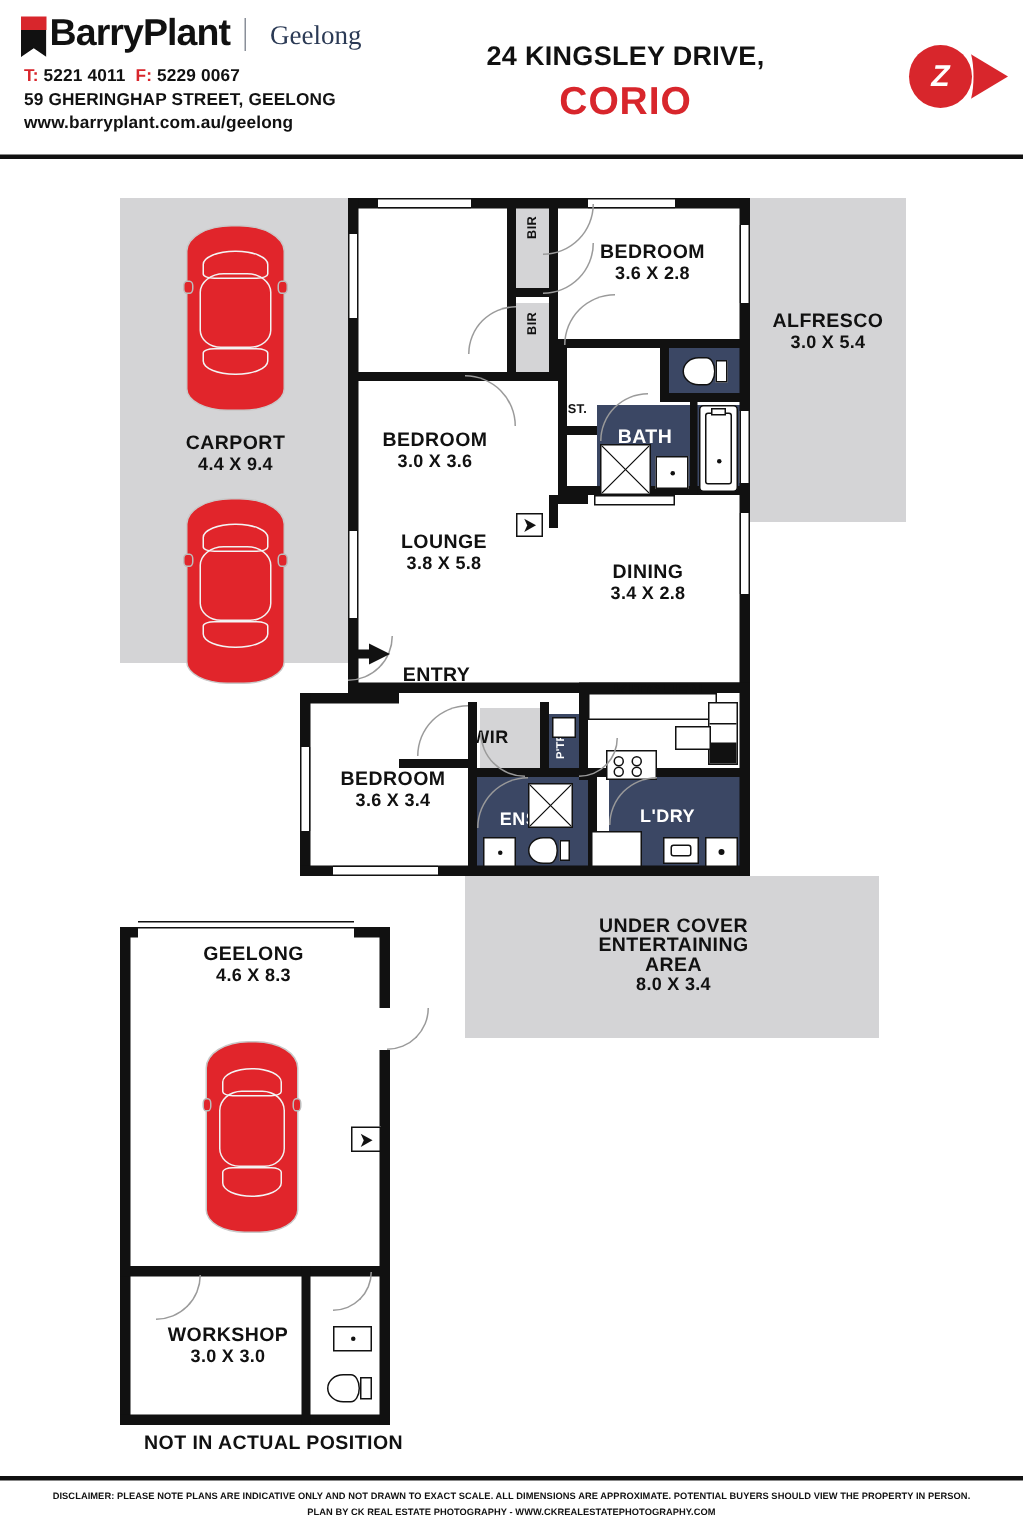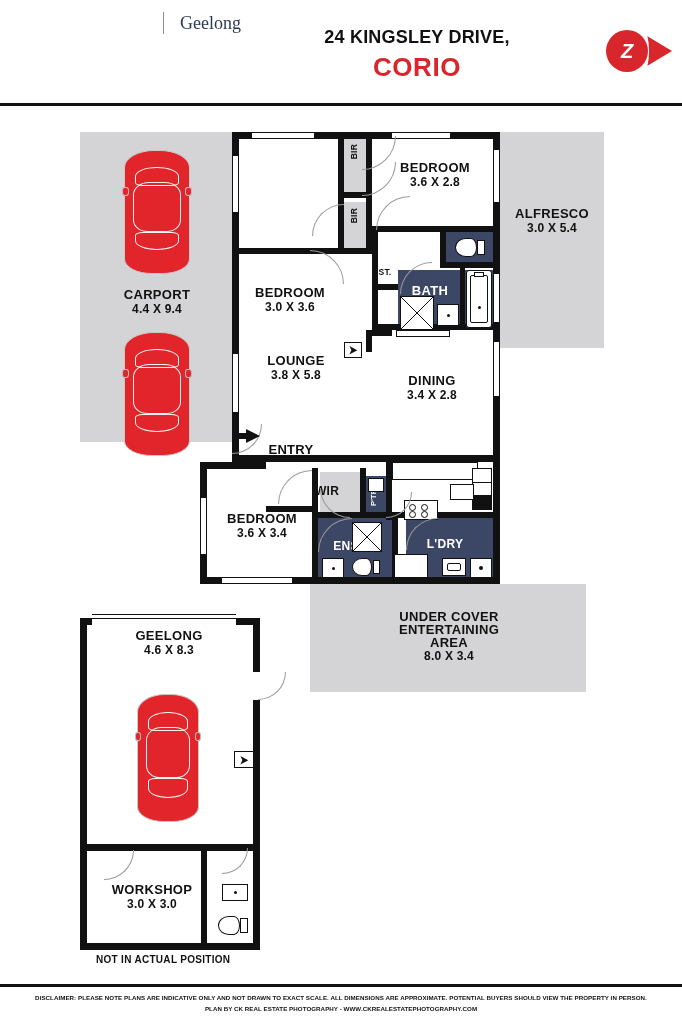--- a/index.html
+++ b/index.html
@@ -113,36 +113,53 @@
   .trough { position:absolute; background:#fff; border:1.3px solid #111; }
   .trough .in { position:absolute; left:18%; top:26%; right:18%; bottom:26%; border:1.2px solid #111; border-radius:2px; }
 
   .arrowbox { position:absolute; background:#fff; border:1.3px solid #111; display:flex;
               align-items:center; justify-content:center; }
   .arrowbox .gl { font-size:12px; font-weight:700; color:#111; line-height:1; transform: scaleX(0.85); }
   .entry-arrow { position:absolute; width:0; height:0; border-top:7px solid transparent;
                  border-bottom:7px solid transparent; border-left:14px solid #111; }
   .entry-stem { position:absolute; background:#111; }
 
-  .notpos { position:absolute; font-size:10px; font-weight:700; color:#111; letter-spacing:0.3px; }
+  .notpos { position:absolute; font-size:13px; font-weight:700; color:#111; letter-spacing:0.3px; }
 
   
   #footer { position:absolute; left:0; top:984px; width:682px; height:40px; background:#fff; }
   #ftr-rule { position:absolute; left:0; top:0; width:682px; height:3px; background:#111; }
   .disc { position:absolute; left:0; top:9px; width:682px; text-align:center;
           font-size:6.2px; font-weight:700; color:#111; line-height:10px; letter-spacing:0.05px; }
 </style>
 </head>
 <body>
 
 <div id="header">
 
+  <div class="bp-logo">
+    <div class="bp-mark">
+      <div class="red"></div>
+        <div class="blk"></div>
+    </div>
+    <div class="bp-name">BarryPlant</div>
+  </div>
   <div class="bp-sep"></div>
   <div class="bp-branch">Geelong</div>
 
+  <div class="bp-contact">
+    <div>
+      <span class="tl">T:</span>
+      <span>5221 4011</span>
+      &nbsp;<span class="tl">F:</span>
+      <span>5229 0067</span>
+    </div>
+    <div>59 GHERINGHAP STREET, GEELONG</div>
+    <div class="bp-web">www.barryplant.com.au/geelong</div>
+  </div>
 
   <div class="addr">
     <div class="addr-line1">24 KINGSLEY DRIVE,</div>
     <div class="addr-line2">CORIO</div>
   </div>
 
   <div class="ck-logo">
     <div class="ck-tri"></div>
     <div class="ck-cut"></div>
     <div class="ck-circle"></div>

